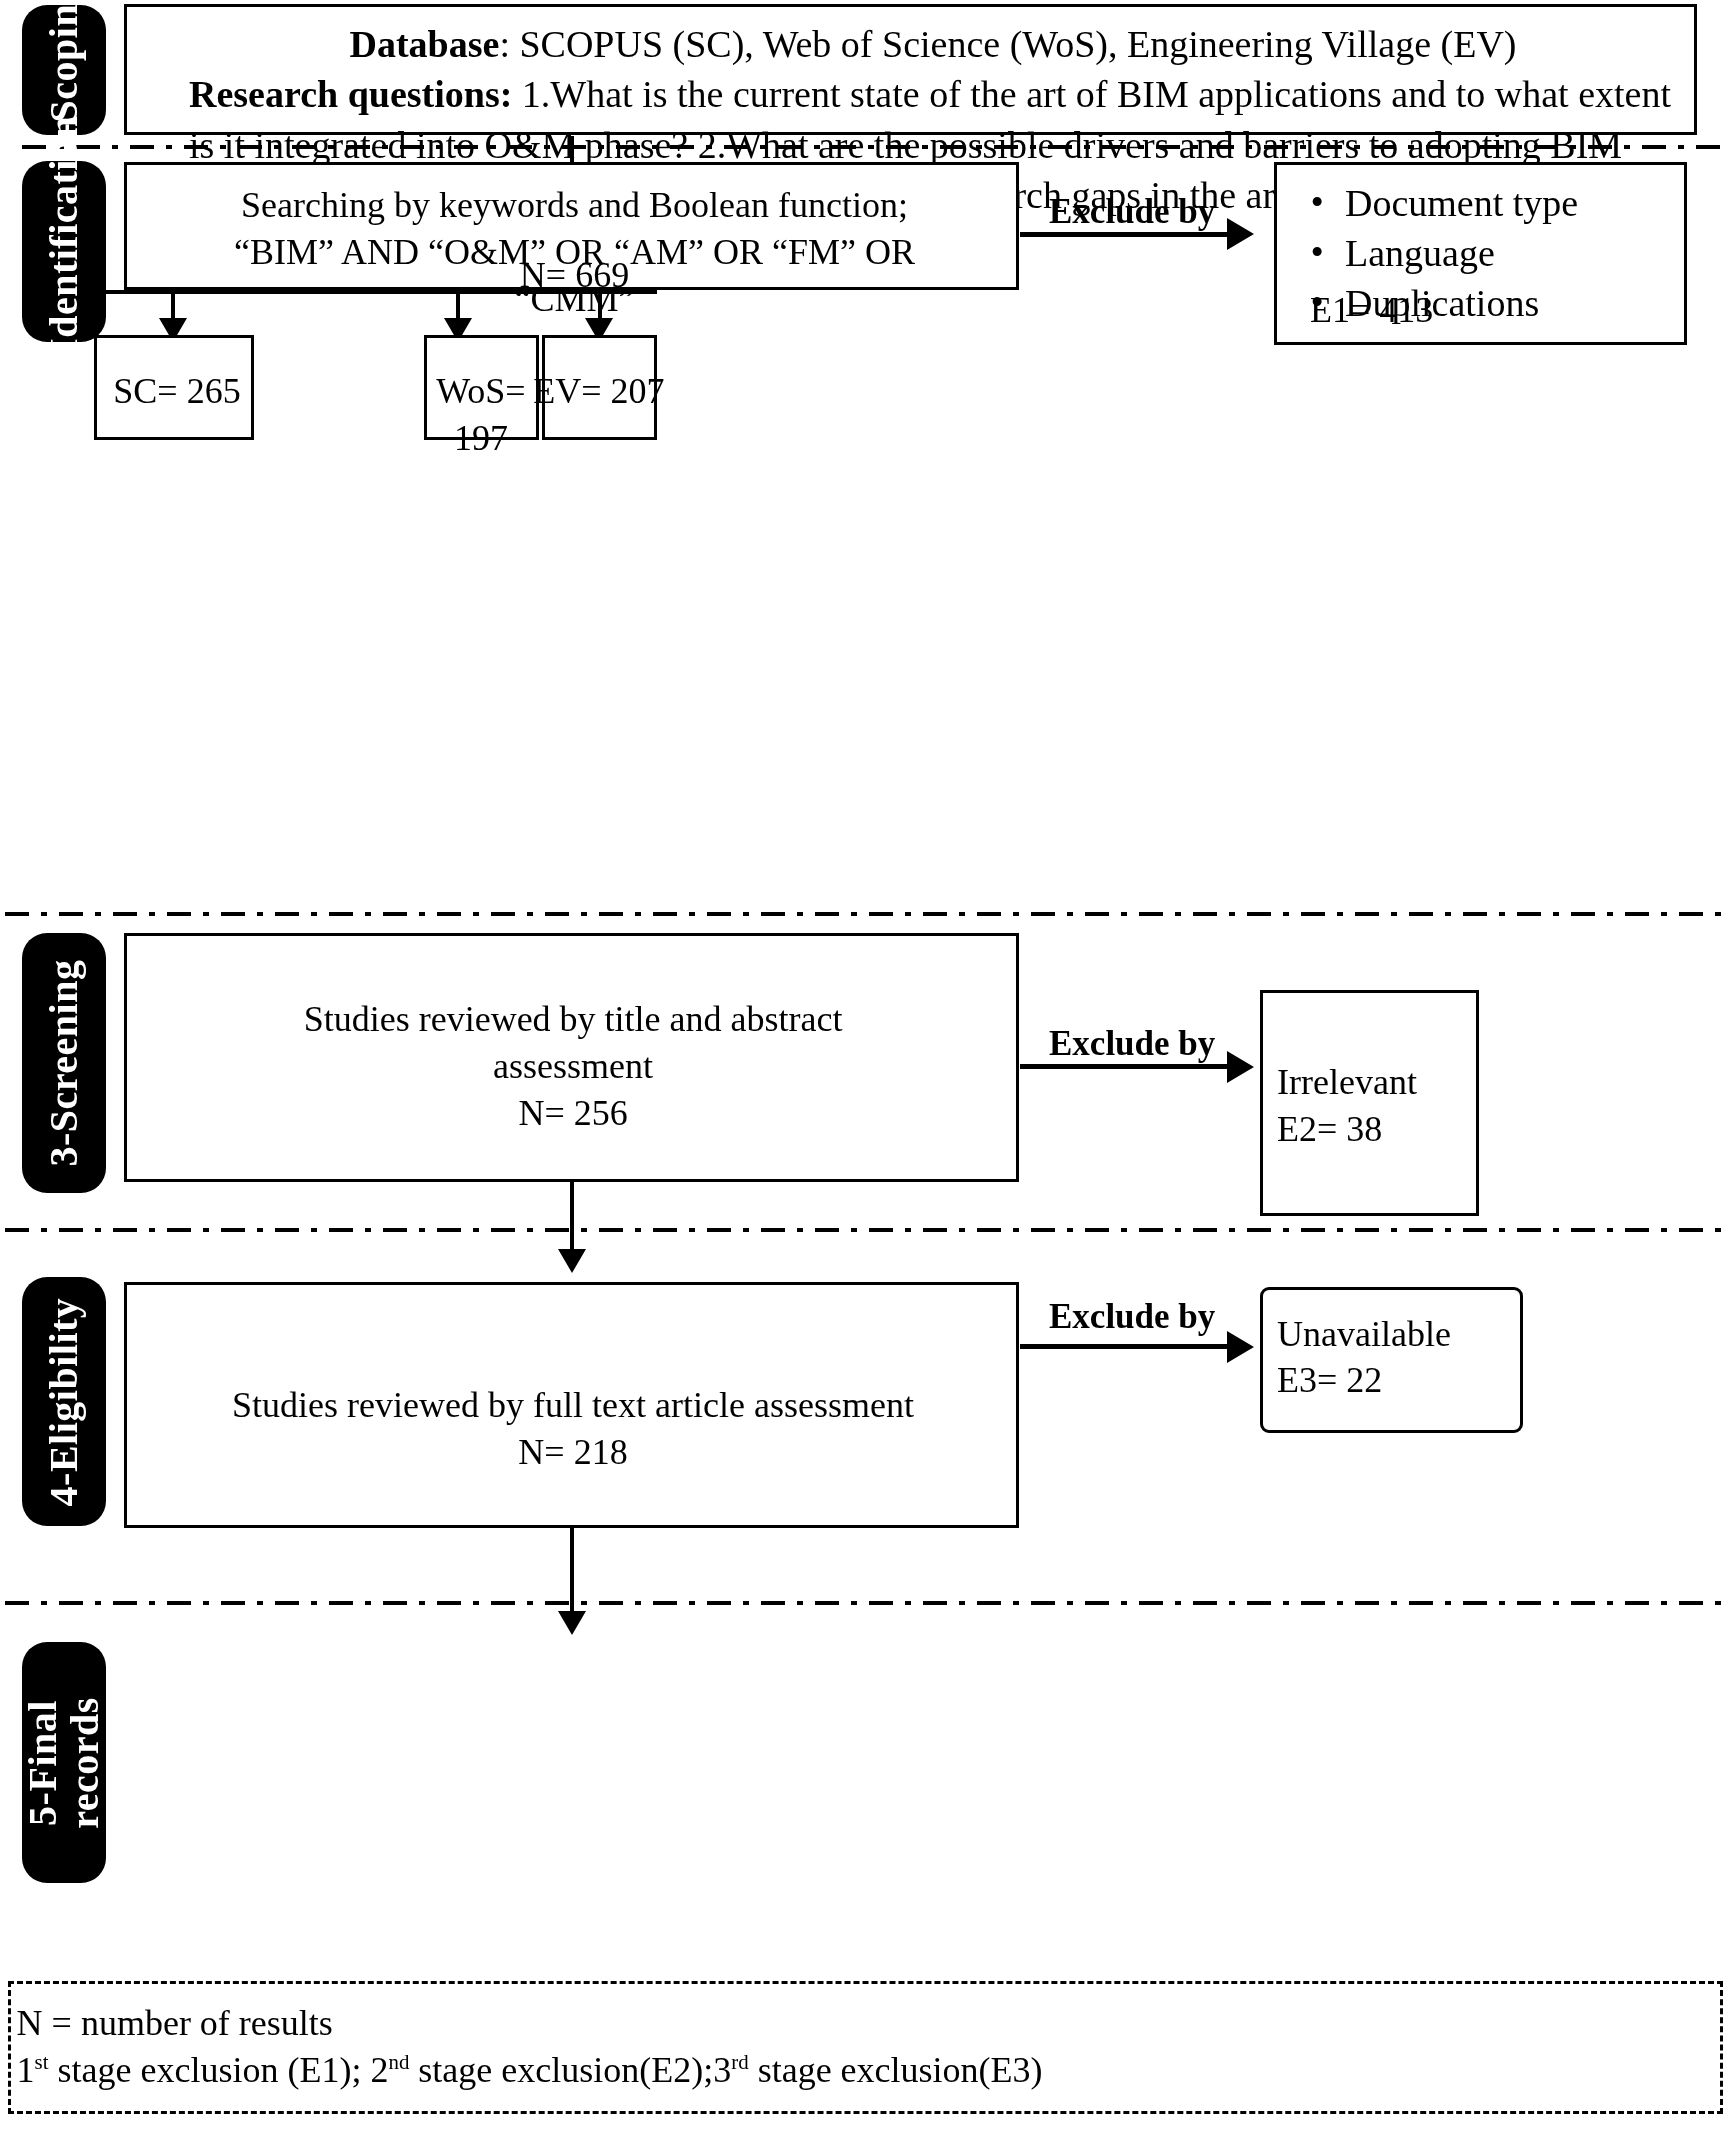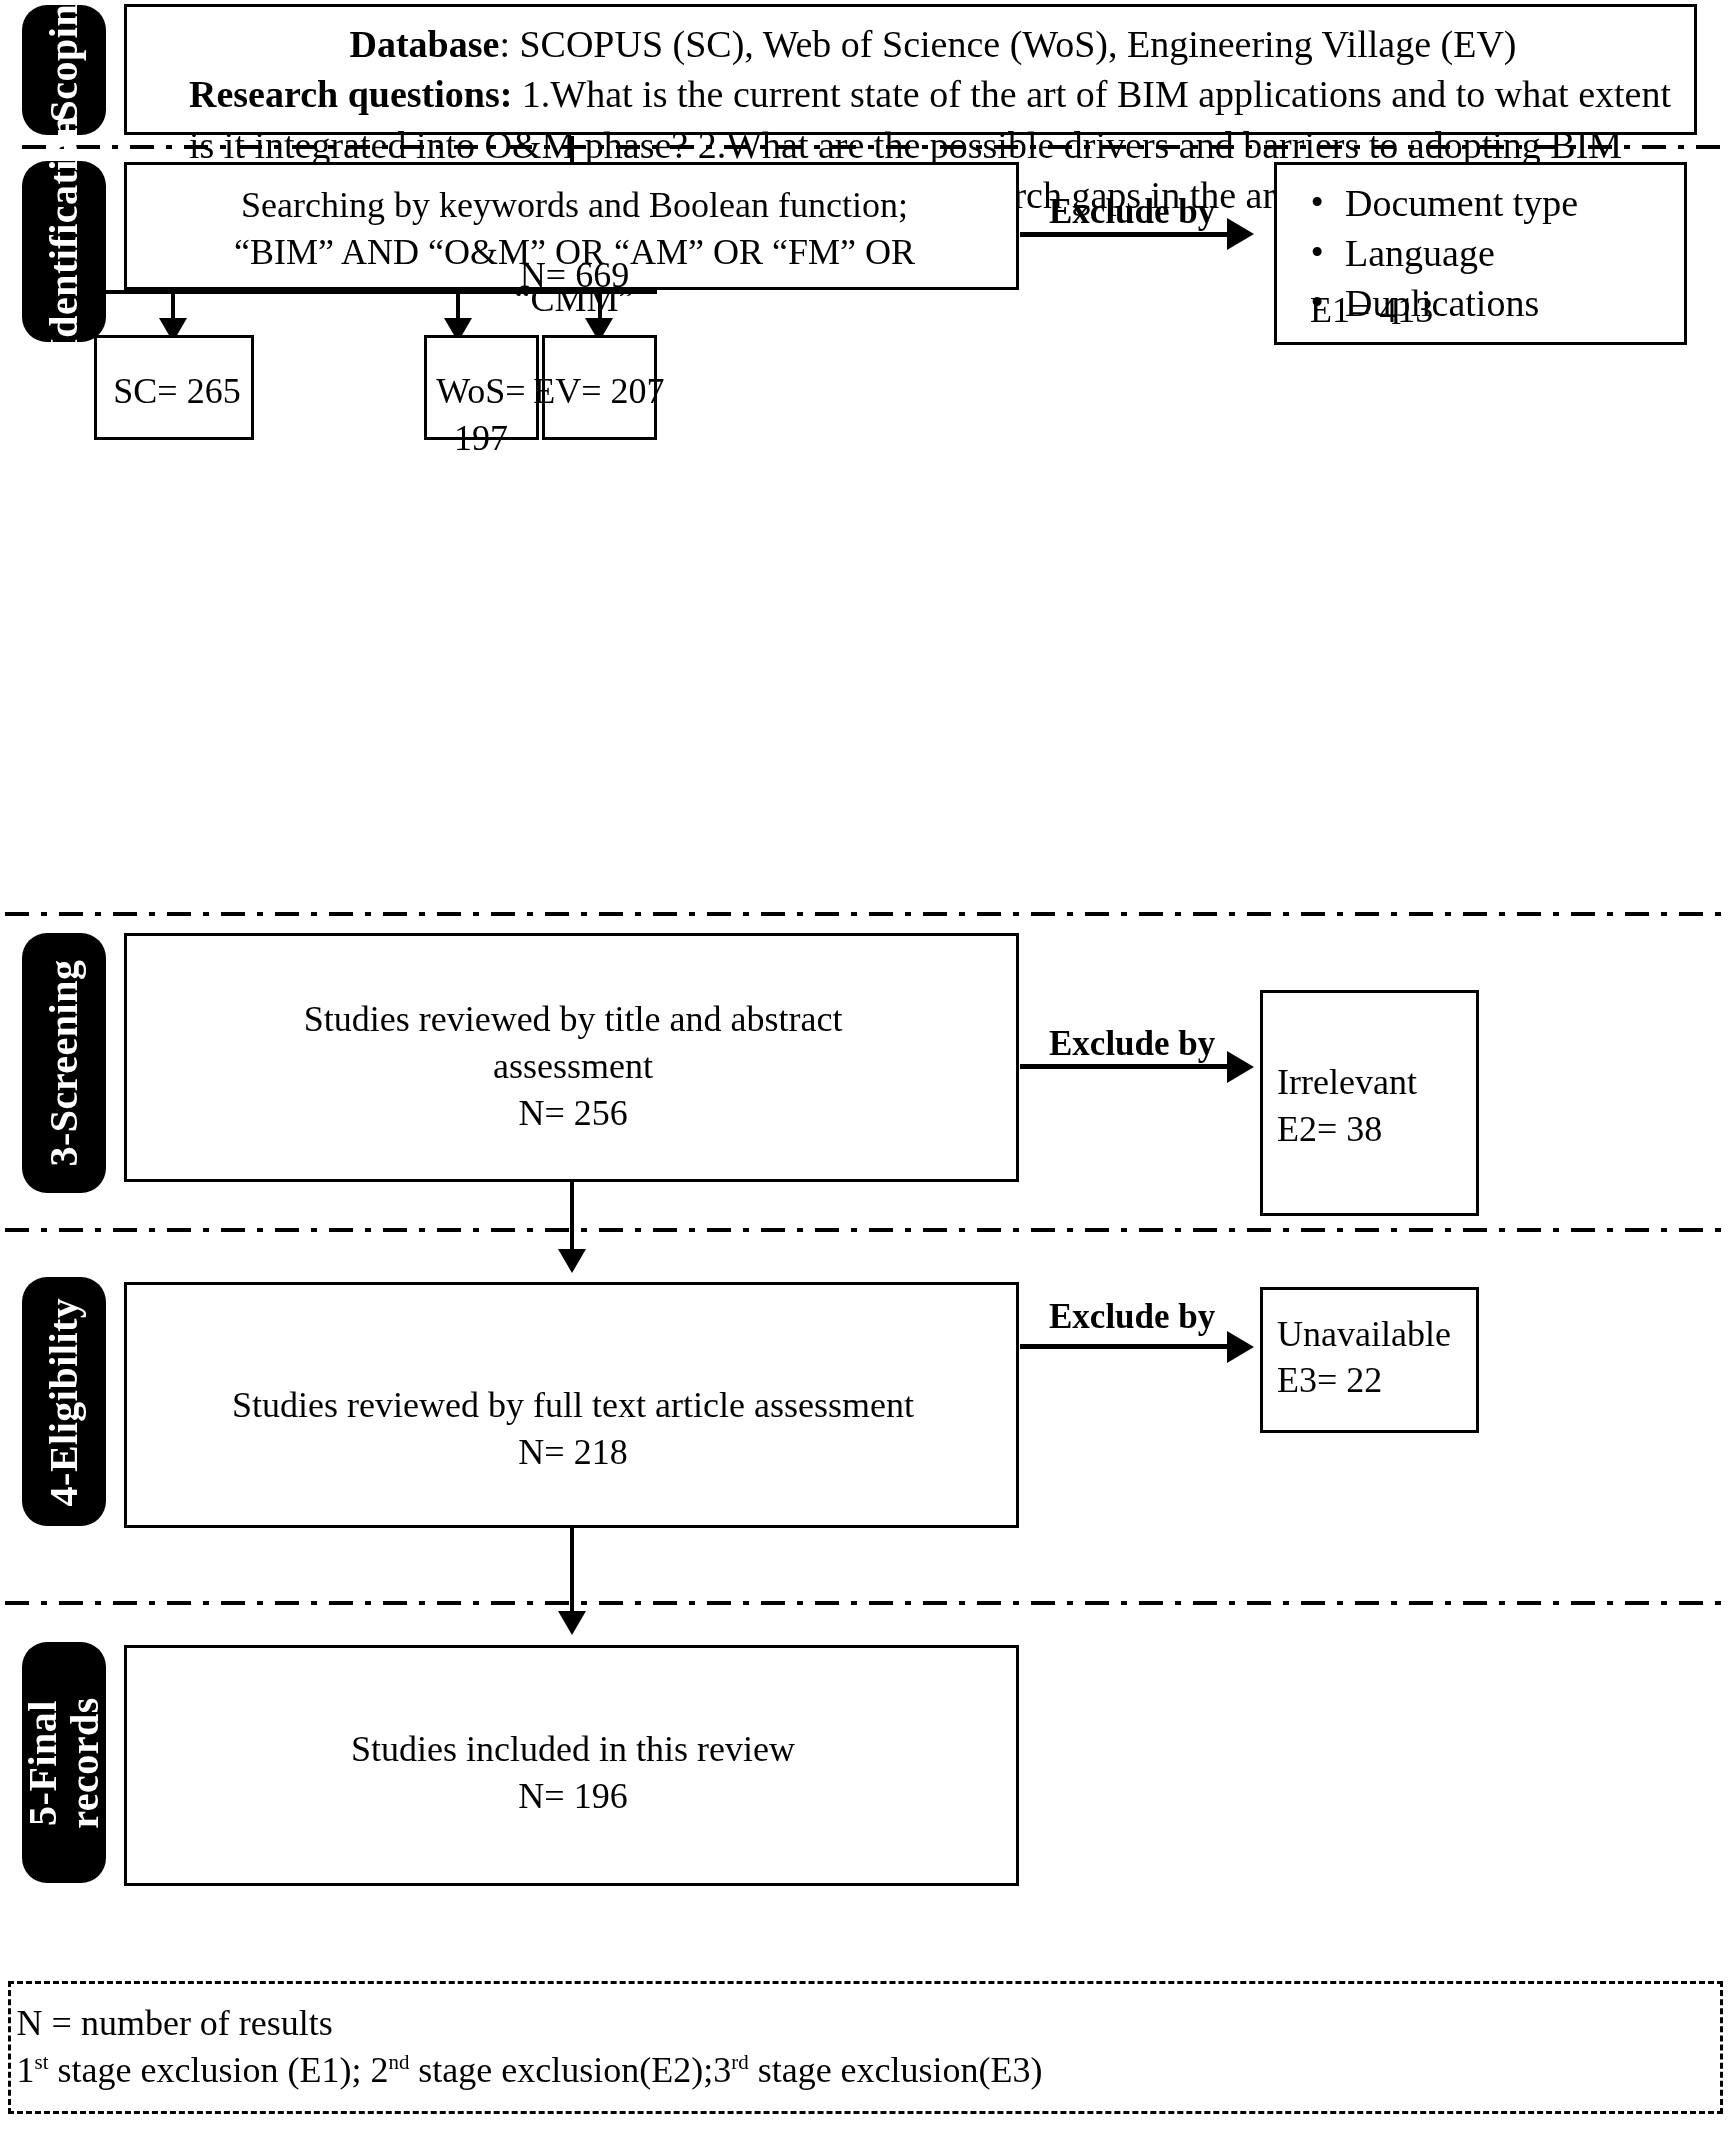--- a/index.html
+++ b/index.html
@@ -160,45 +160,39 @@
     <div class="txt c body-t" style="left:16px;top:97px;width:860px;">
       <div>Studies reviewed by full text article assessment</div>
       <div>N= 218</div>
     </div>
   </div>
 
   <span class="exclabel" style="left:1049px;top:1297px;">Exclude by</span>
   <div class="aline-h" style="left:1020px;top:1344px;width:208px;"></div>
   <div class="ahead-r" style="left:1227px;top:1331px;"></div>
 
-  <div class="box" style="left:1260px;top:1287px;width:219px;height:146px;">
+  <div class="box" style="left:1260px;top:1287px;width:263px;height:146px;border-radius:9px;">
     <div class="txt l body-t" style="left:14px;top:20.6px;width:195px;">
       <div>Unavailable</div>
       <div>E3= 22</div>
     </div>
   </div>
 
   <div class="aline-v" style="left:570px;top:1528px;height:87px;"></div>
   <div class="ahead-d" style="left:558px;top:1611px;"></div>
 
   <div class="hr-dashdot" style="left:5.4px;top:1601px;width:1718px;"></div>
 
   <div class="tab" style="left:21.6px;top:1642px;width:84px;height:241px;">
     <span class="tabtext" style="width:227px;">
       <span>5-Final</span><br>
       <span>records</span>
     </span>
   </div>
 
-  <div class="box" style="left:124px;top:1645px;width:895px;height:241px;">
-    <div class="txt c body-t" style="left:16px;top:78px;width:860px;">
-      <div>Studies included in this review</div>
-      <div>N= 196</div>
-    </div>
-  </div>
 
   <div class="footer-box" style="left:7.6px;top:1981px;width:1715px;height:133px;">
     <div class="txt l body-t" style="left:6px;top:16px;width:1623px;">
       <div>N = number of results</div>
       <div>
         <span>1</span><sup>st</sup><span> stage exclusion (E1); 2</span><sup>nd</sup><span> stage exclusion(E2);3</span><sup>rd</sup><span> stage exclusion(E3)</span>
       </div>
     </div>
   </div>
 

